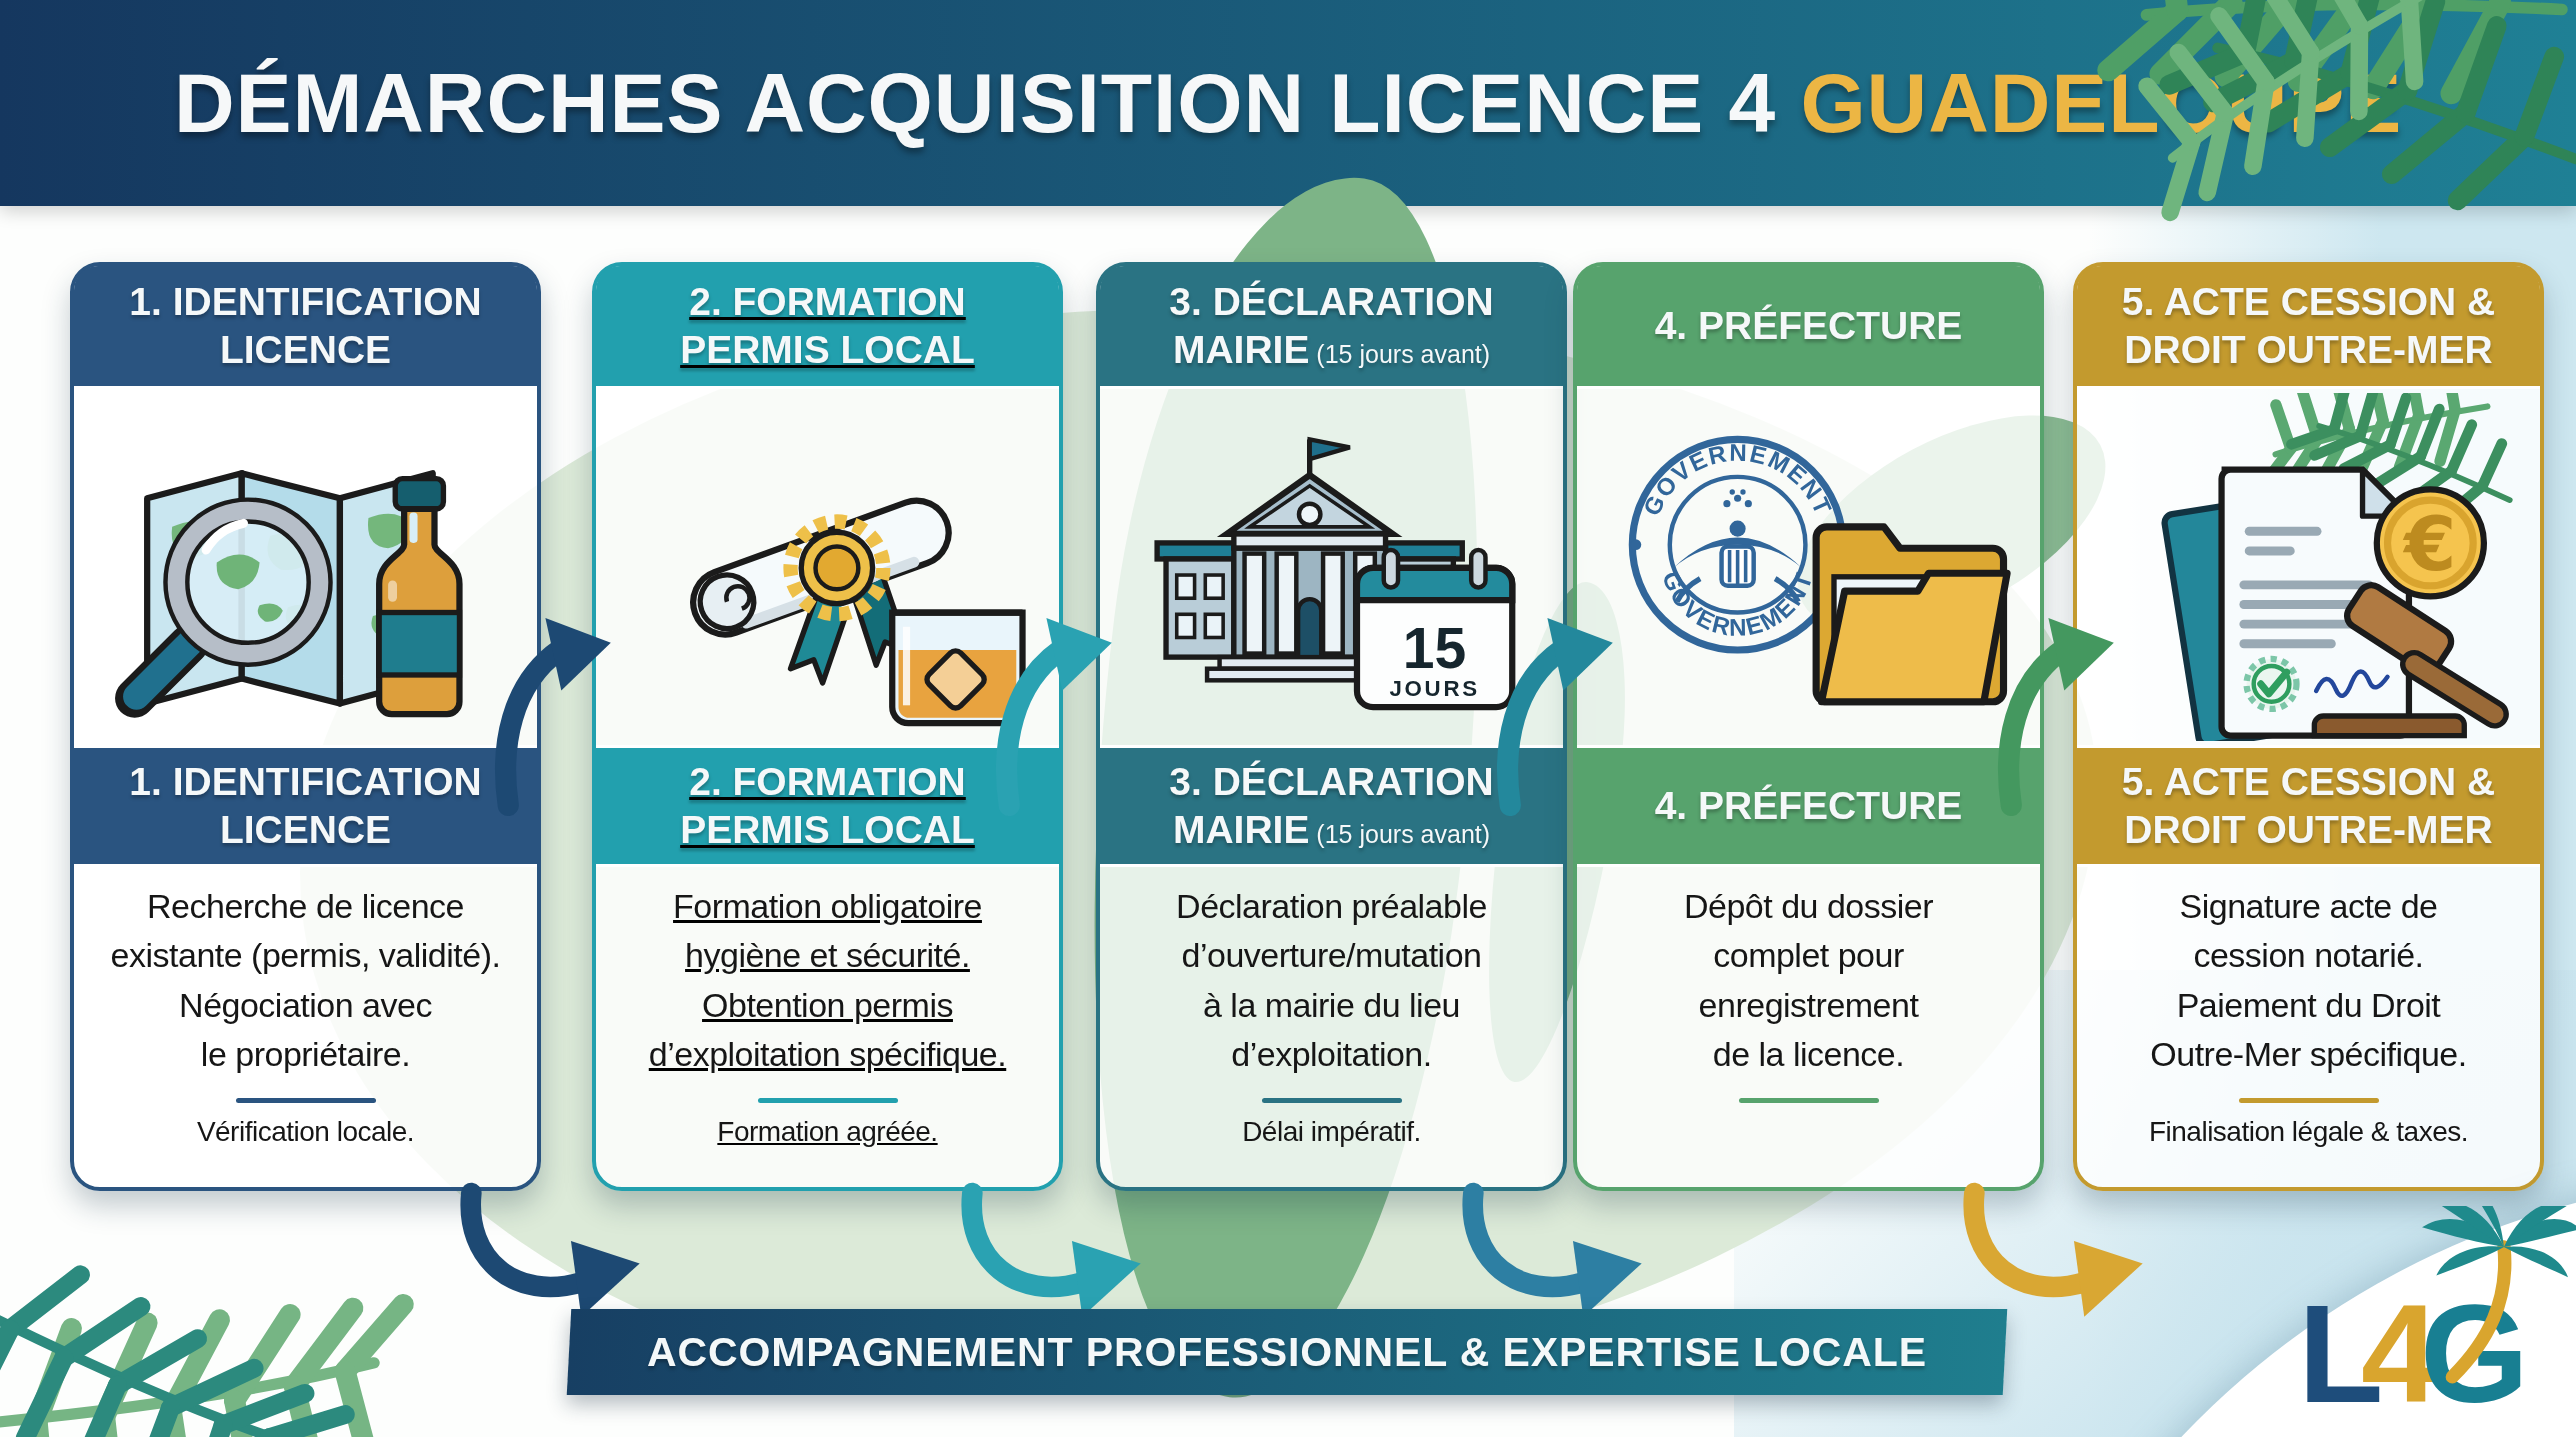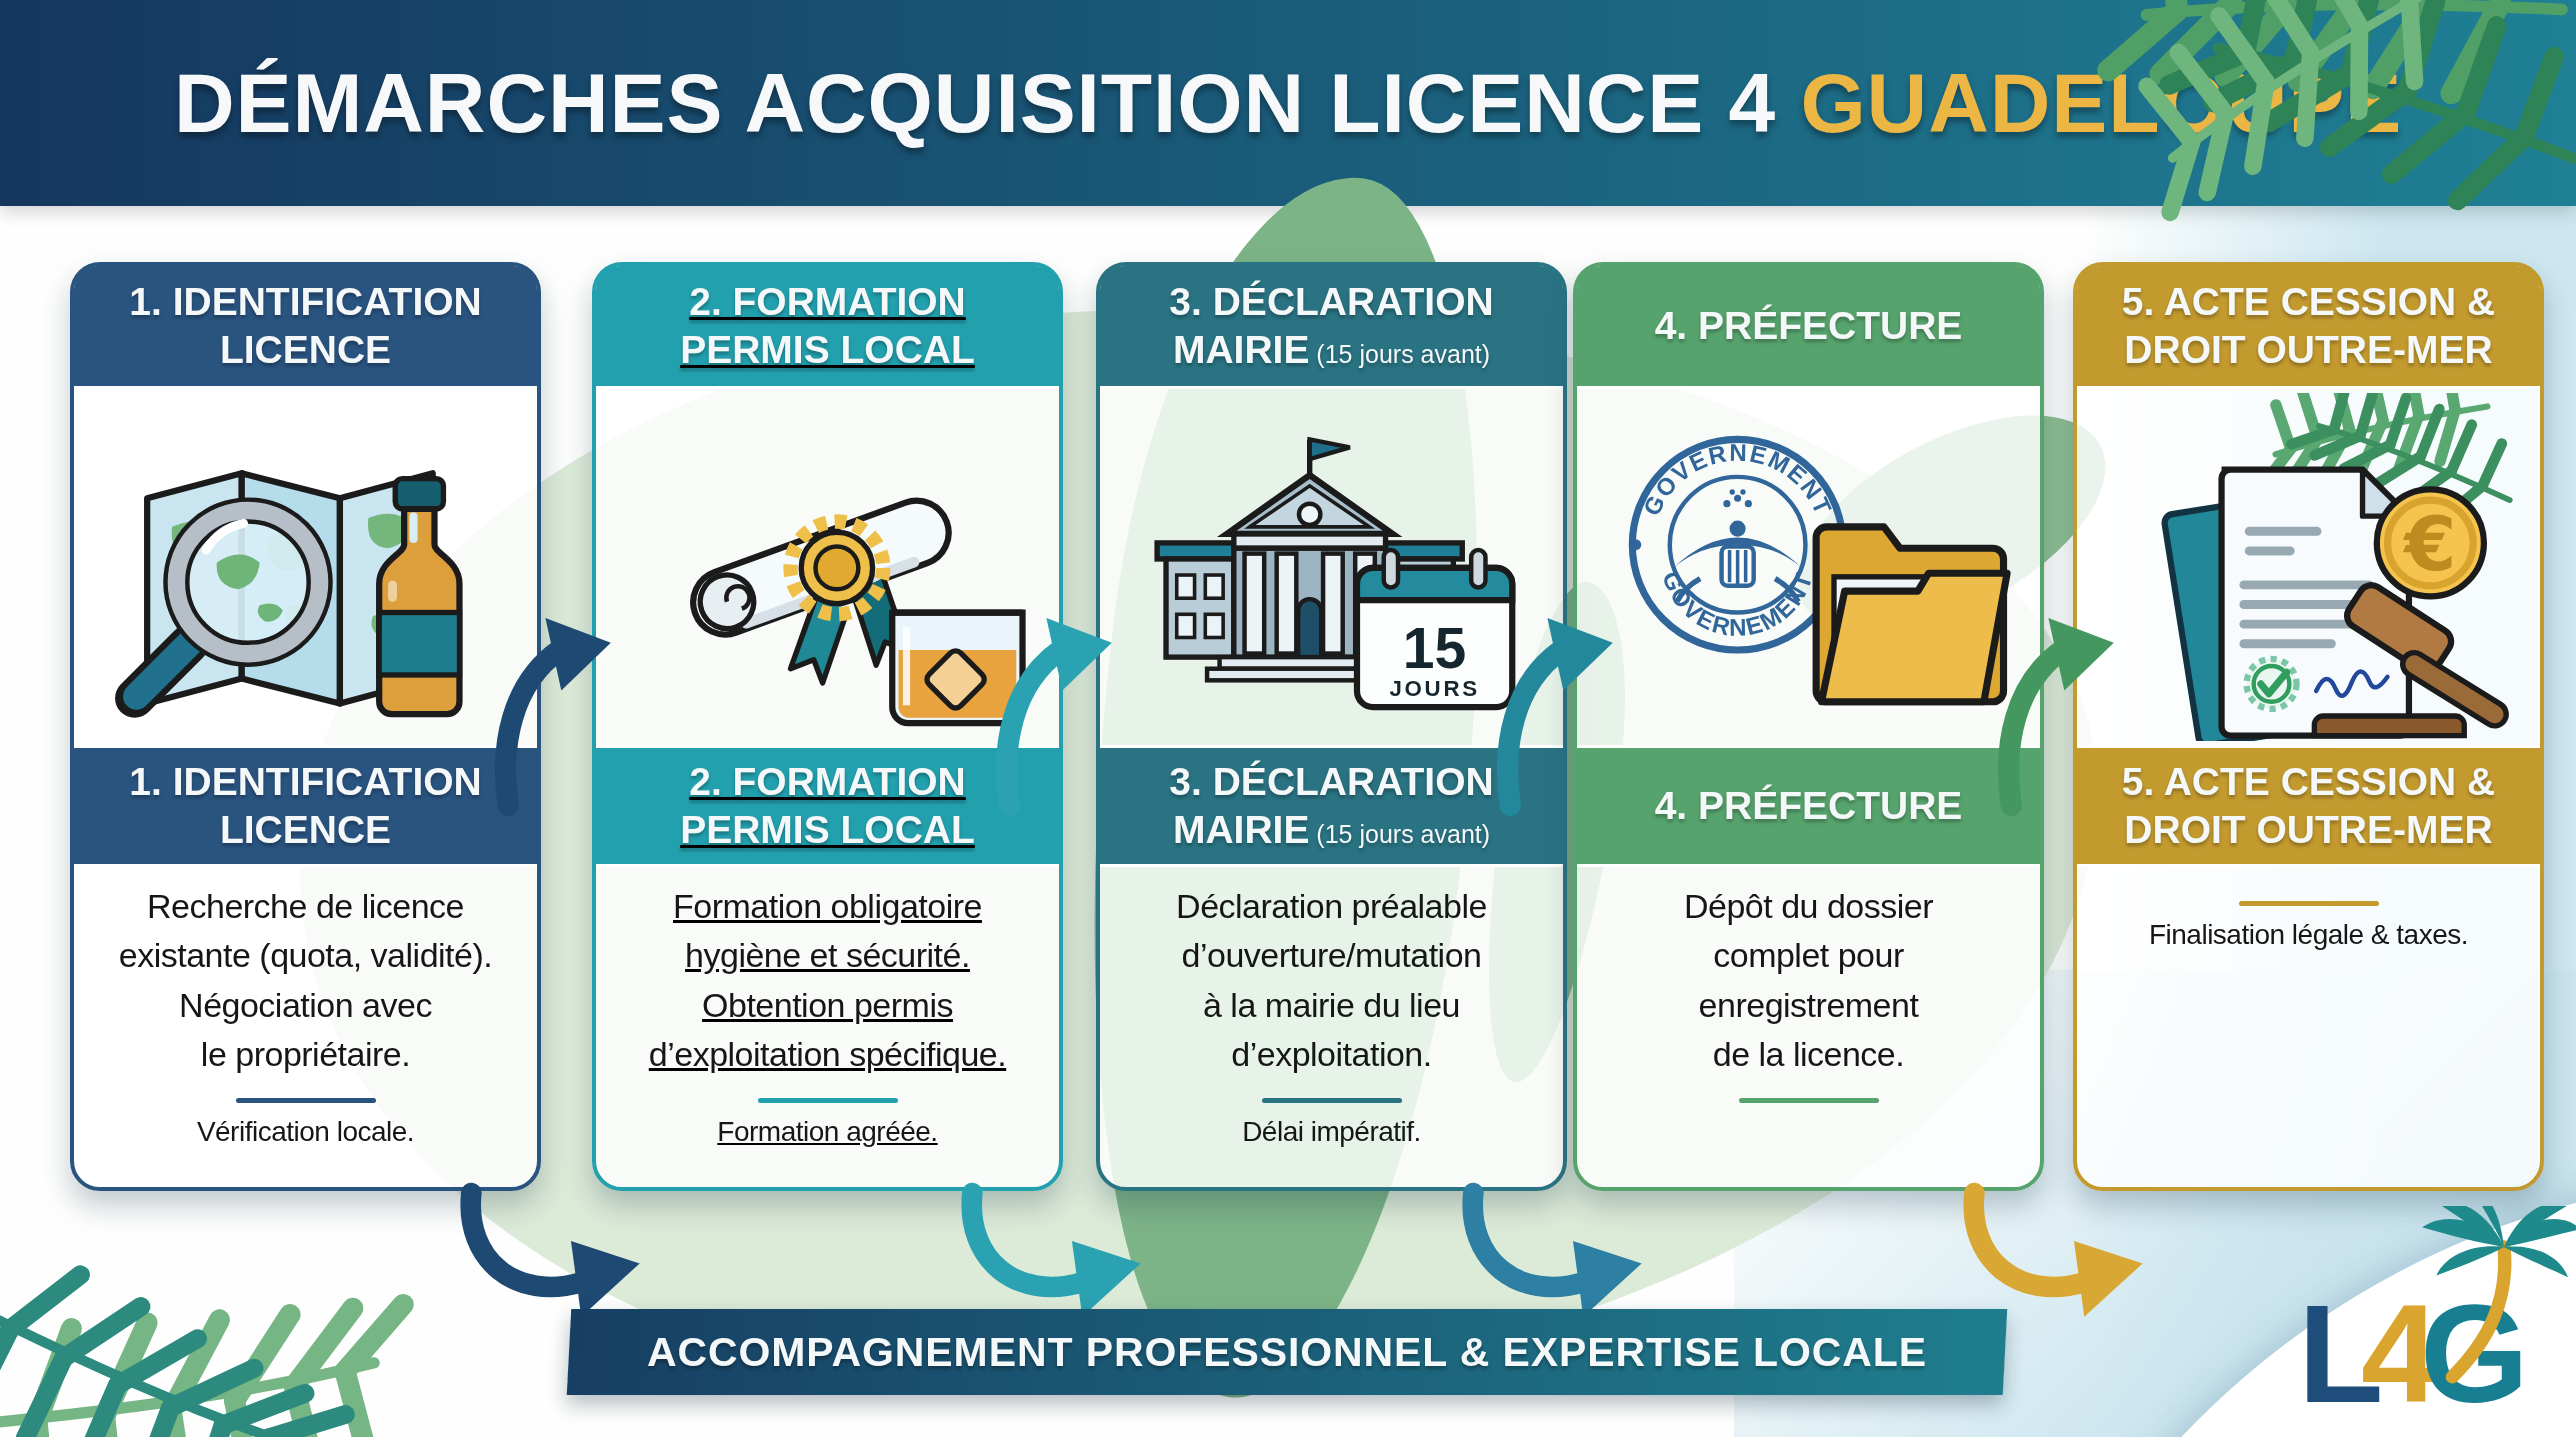--- a/index.html
+++ b/index.html
@@ -159,21 +159,21 @@
         <rect x="346" y="134" width="9" height="34" rx="4" fill="#d8eef6"></rect>
         <rect x="322" y="210" width="10" height="24" rx="5" fill="rgba(255,255,255,0.5)"></rect>
       </svg>
     </div>
     <div class="band-mid">
       <div class="band-line">1. IDENTIFICATION</div>
       <div class="band-line"><span>LICENCE</span></div>
     </div>
     <div class="body">
       <div class="body-text">Recherche de licence
-existante (quota, validité).
+existante (permis, validité).
 Négociation avec
 le propriétaire.</div>
       <div class="divider"></div>
       <div class="footer-text">Vérification locale.</div>
     </div>
   </div>
 
   <div class="card" style="left: 592px; text-decoration: underline; --c: #22a0ae;">
     <div class="band-top">
       <div class="band-line">2. FORMATION</div>
@@ -354,20 +354,24 @@
         <line x1="348" y1="304" x2="438" y2="360" stroke="#1b1b1b" stroke-width="32" stroke-linecap="round"></line>
         <line x1="348" y1="304" x2="438" y2="360" stroke="#9a6a38" stroke-width="20" stroke-linecap="round"></line>
         <path d="M246,362 h148 a10,10 0 0 1 10,10 v12 h-168 v-12 a10,10 0 0 1 10,-10 z" fill="#8a5a2e" stroke="#1b1b1b" stroke-width="6"></path>
       </svg>
     </div>
     <div class="band-mid">
       <div class="band-line">5. ACTE CESSION &amp;</div>
       <div class="band-line"><span>DROIT OUTRE-MER</span></div>
     </div>
     <div class="body">
+      <div class="body-text">Signature acte de
+cession notarié.
+Paiement du Droit
+Outre-Mer spécifique.</div>
       <div class="divider"></div>
       <div class="footer-text">Finalisation légale &amp; taxes.</div>
     </div>
   </div>
 
   <div class="arrow-mid" style="left: 494px; --c: #1d4973;">
     <svg viewBox="0 0 140 250" style="color:var(--c)">
         <path d="M16,238 C6,170 20,100 74,62" stroke="currentColor" stroke-width="24" fill="none" stroke-linecap="round"></path>
         <polygon points="58,26 132,54 76,108" fill="currentColor"></polygon>
       </svg>

